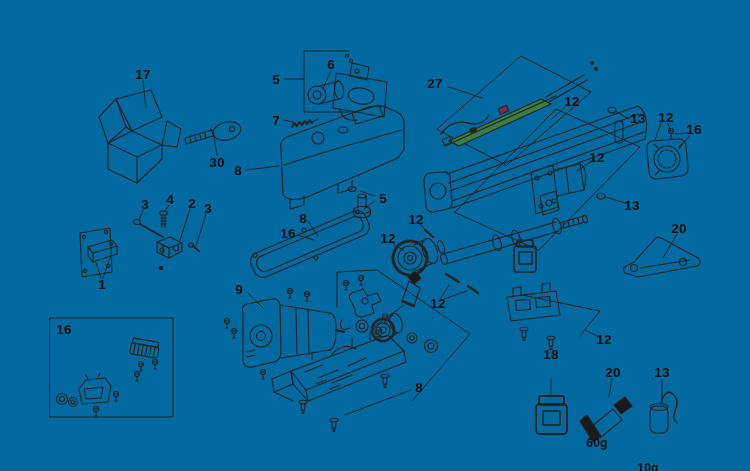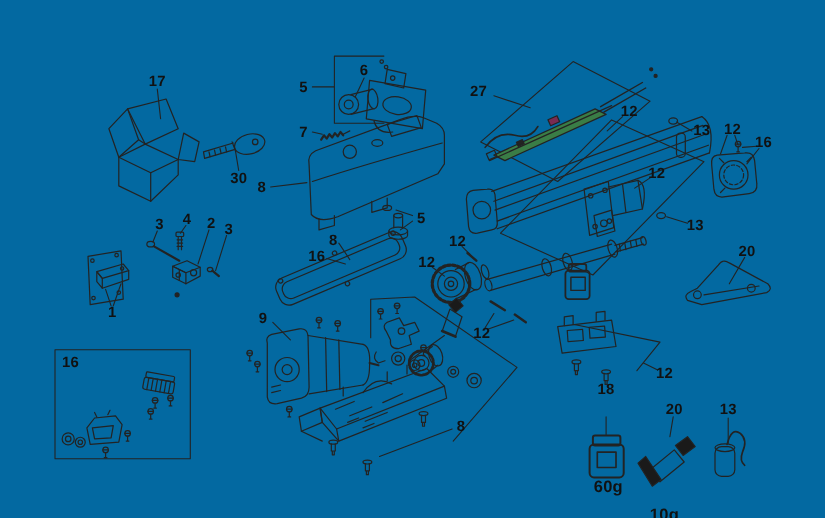--- a/index.html
+++ b/index.html
@@ -7,21 +7,21 @@
     position:relative;width:750px;height:471px;margin:0 auto;
     background:#0369a1;overflow:hidden;
     font-family:"Liberation Sans", sans-serif;
   }
   .stage svg{position:absolute;left:0;top:0;}
   .co{
     position:absolute;transform:translate(-50%,-50%);
     font:700 13.5px "Liberation Sans", sans-serif;
     color:#111;white-space:nowrap;letter-spacing:.2px;
   }
-  .wt{font-size:15px;}
+  .wt{font-size:12px;margin-left:44px;}
 </style>
 </head>
 <body>
 
 <div class="stage">
 
 <svg width="750" height="471" viewBox="0 0 750 471">
   <defs>
     <g id="scr" stroke="#232323" fill="none" stroke-width="1.1">
       <circle r="2.5"></circle>

